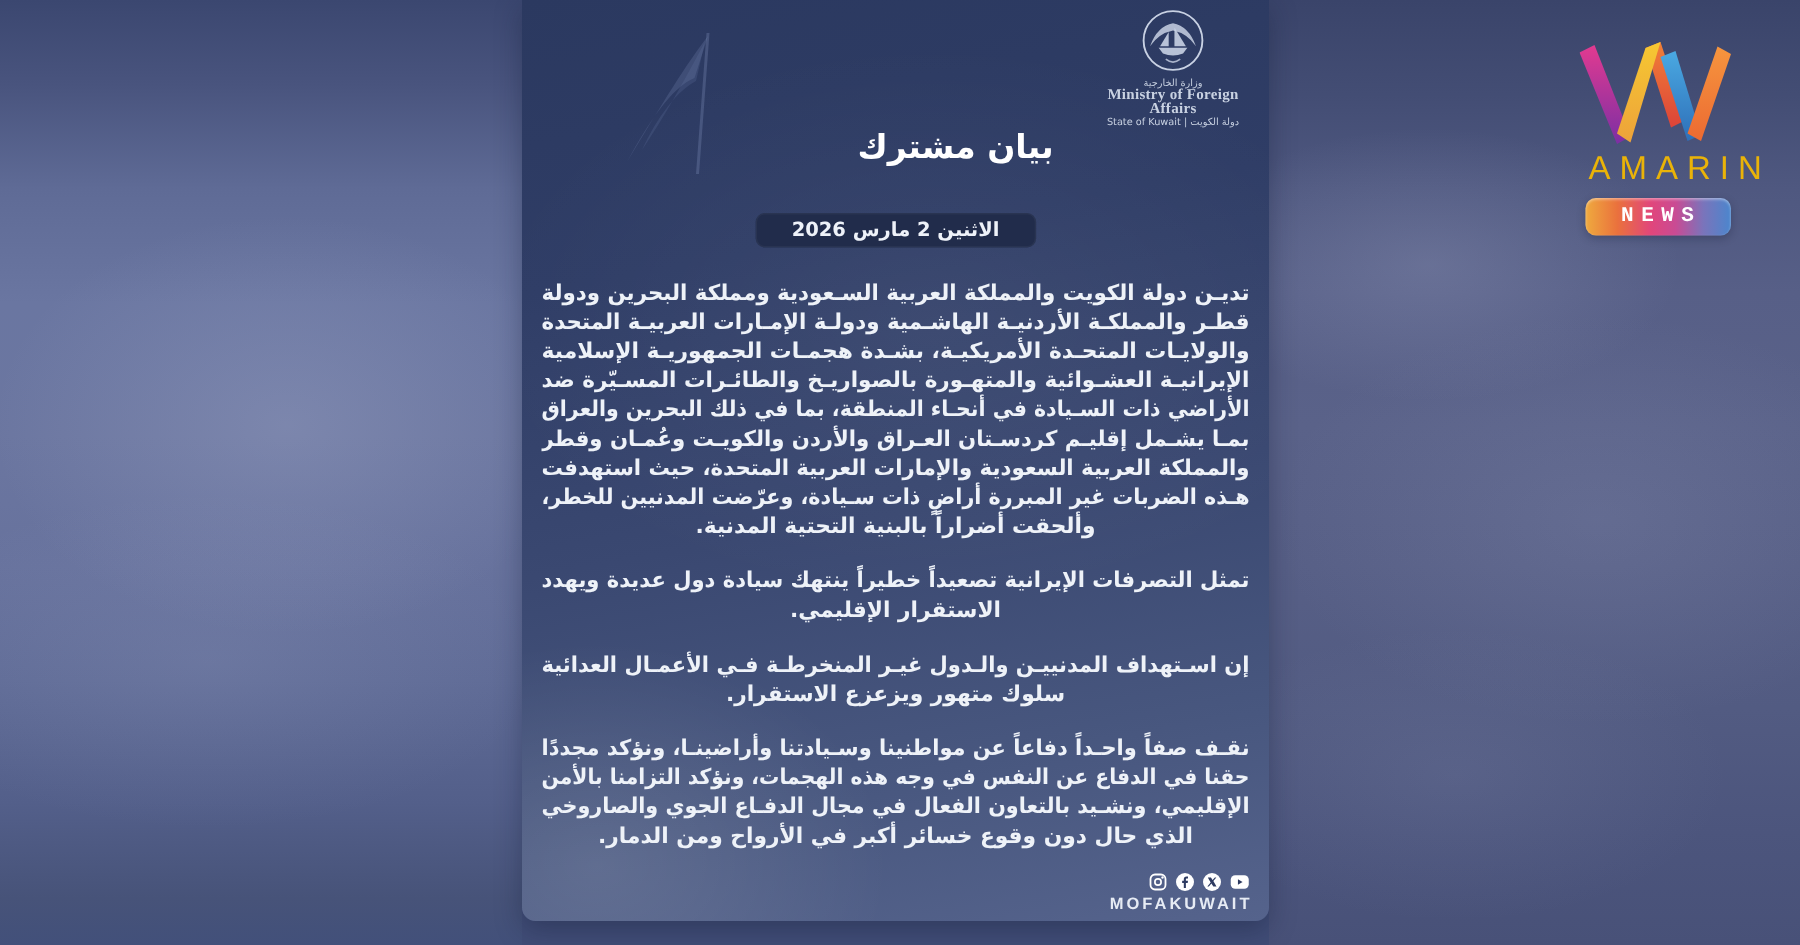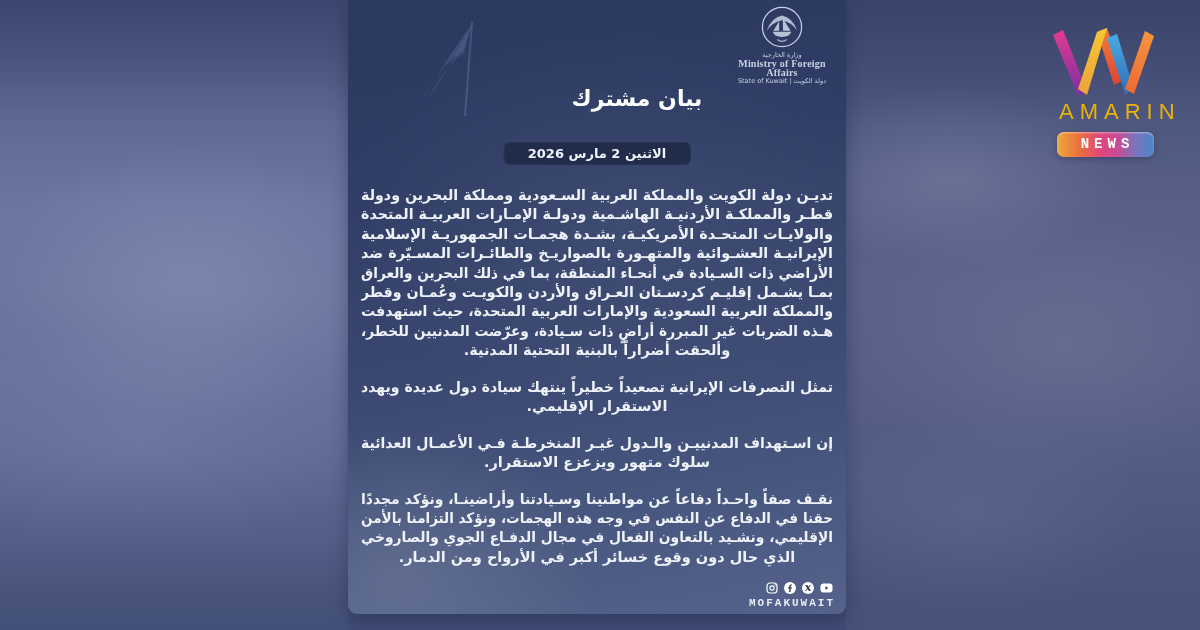--- a/index.html
+++ b/index.html
@@ -46,21 +46,21 @@
     font-size:13px; font-weight:bold; color:#eef2f9; white-space:nowrap;
     box-shadow:inset 0 0 0 1px rgba(255,255,255,0.04); }
 
   .body-svg { position:absolute; top:182px; left:13px; }
   .body-svg text { font-family:"DejaVu Sans",sans-serif; font-weight:700; font-size:14.5px;
     fill:#eef2f8; direction:rtl; text-anchor:middle; }
 
   .card-footer { position:absolute; right:11px; bottom:5px; text-align:center; }
   .icons-row { display:flex; gap:6px; justify-content:flex-end; align-items:center; margin-bottom:3px; padding-right:2px; }
   .icons-row svg { display:block; }
-  .handle { font-family:Liberation Mono, monospace; font-size:11px; font-weight:600;
+  .handle { font-family:Liberation Sans, sans-serif; font-size:11px; font-weight:600;
     letter-spacing:2px; color:#e6ebf4;padding-left:18px; }
 
   
   .brand { position:absolute; left:1053px; top:28px; width:104px; text-align:center; }
   .brand-crown { display:block; margin:0 auto; }
   .brand-name { margin-top:3px; font-family:"Liberation Sans","DejaVu Sans",sans-serif;
     font-size:22px; font-weight:400; letter-spacing:6px; color:#eab308; text-indent:6px; }
   .news-badge { margin:7px auto 0 auto; width:97px; height:25px; line-height:25px; border-radius:7px;
     background:linear-gradient(90deg,#efaa3e 0%,#ea713d 22%,#e1467b 45%,#c94b94 62%,#7a74bb 81%,#4b86cd 100%);
     font-family:Liberation Mono, monospace; font-size:14px; font-weight:bold;

